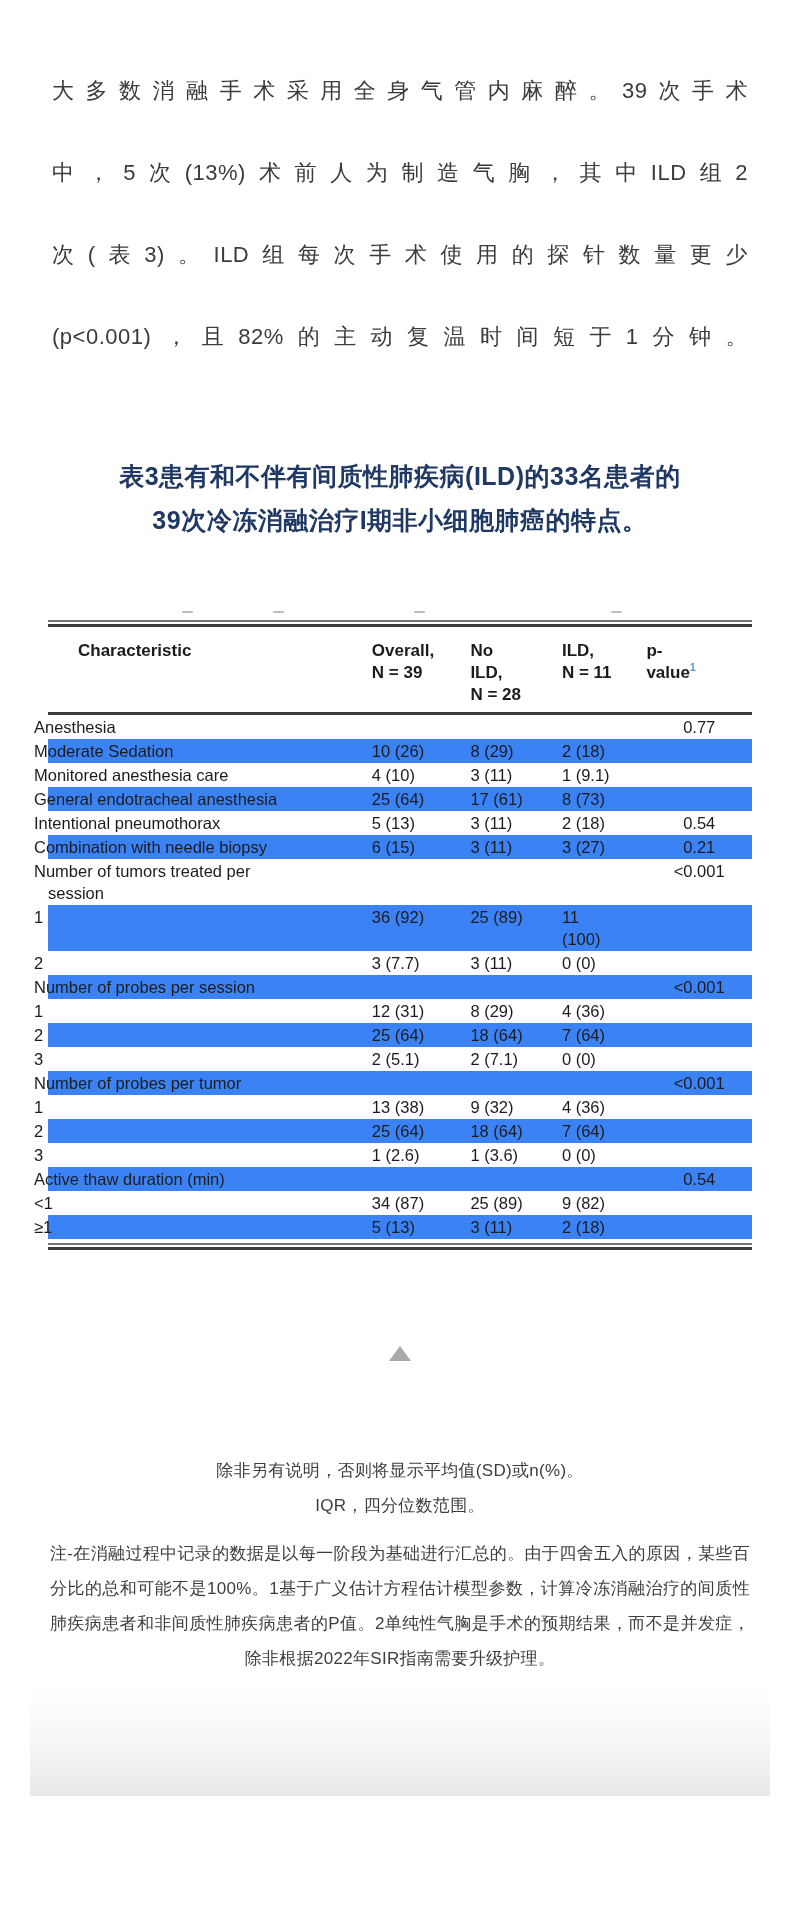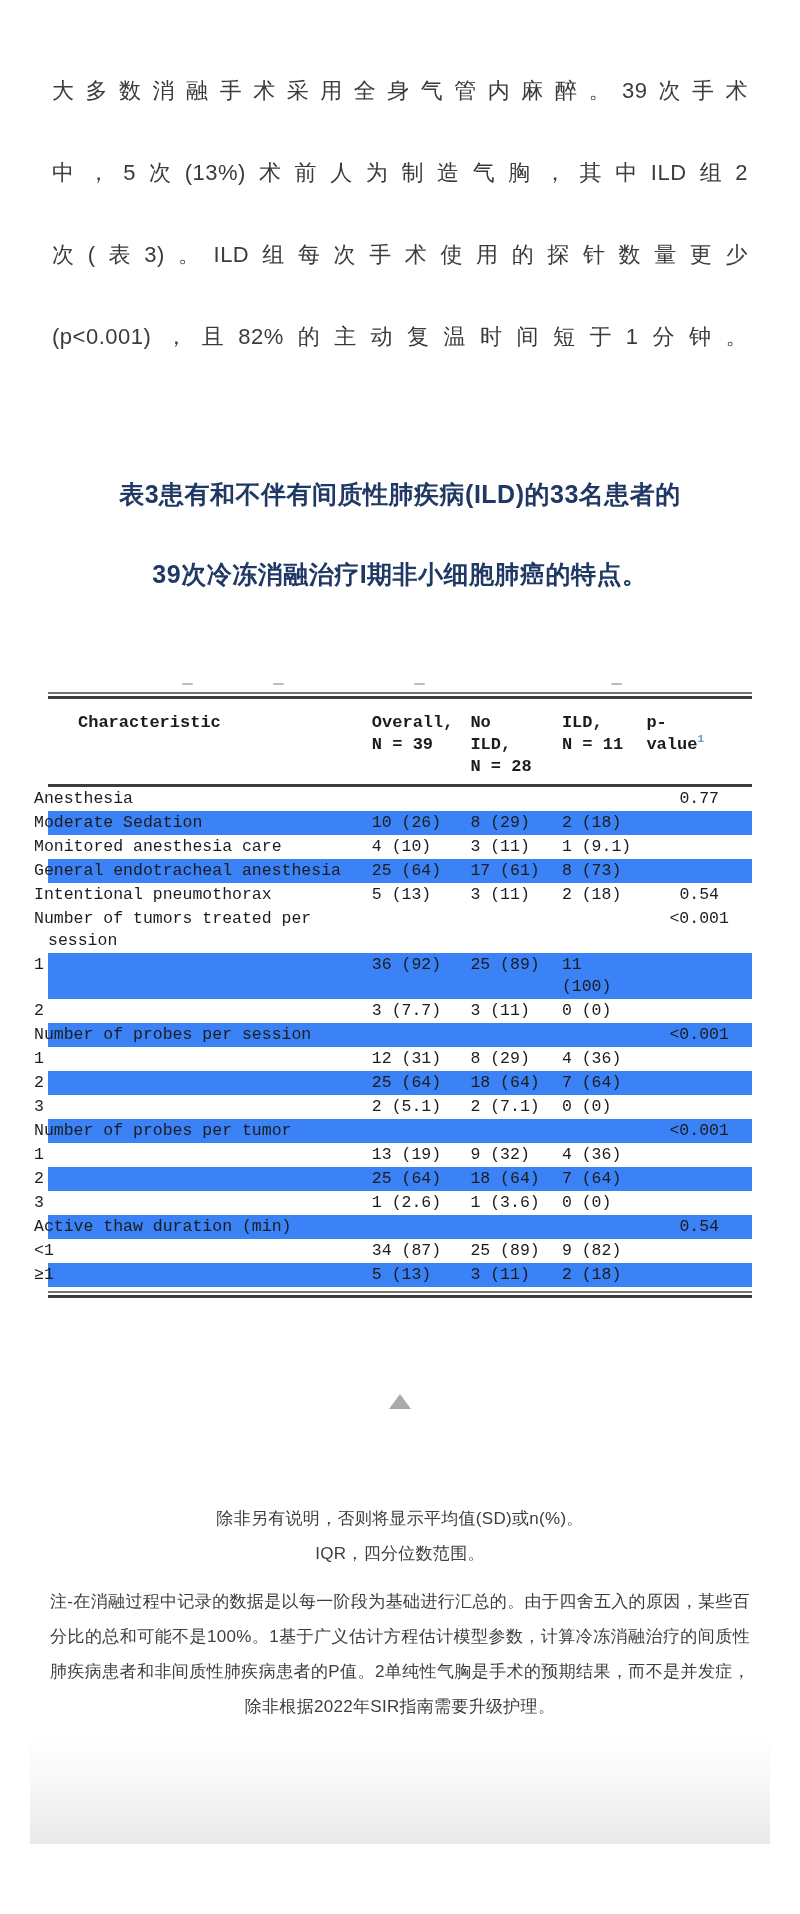--- a/index.html
+++ b/index.html
@@ -25,32 +25,32 @@
     text-align-last: justify;
     letter-spacing: 0.5px;
   }
 
   
   .table-title {
     margin-top: 76px;
     padding: 0 40px;
     font-size: 25px;
     font-weight: bold;
-    line-height: 80px;
+    line-height: 44px;
     color: #1f3864;
     text-align: center;
     white-space: pre-line;
     letter-spacing: 0.5px;
   }
 
   
   .table-wrap {
     position: relative;
     margin: 78px 48px 12px 48px;
-    font-family: Liberation Mono, monospace;
+    font-family: Liberation Sans, sans-serif;
     color: #1c1c1c;
   }
   .artifact-dash {
     position: absolute;
     top: -9px;
     width: 11px;
     height: 2px;
     background: #9a9a9a;
     opacity: 0.65;
     border-radius: 1px;
@@ -218,20 +218,27 @@
   </tr>
 
   <tr>
     <td class="lbl">Intentional pneumothorax</td>
     <td class="val">5 (13)</td>
     <td class="val">3 (11)</td>
     <td class="val">2 (18)</td>
     <td class="pval">0.54</td>
   </tr>
 
+  <tr class="stripe">
+    <td class="lbl">Combination with needle biopsy</td>
+    <td class="val">6 (15)</td>
+    <td class="val">3 (11)</td>
+    <td class="val">3 (27)</td>
+    <td class="pval">0.21</td>
+  </tr>
 
   <tr>
     <td class="lbl">Number of tumors treated per
 session</td>
     <td class="val"></td>
     <td class="val"></td>
     <td class="val"></td>
     <td class="pval">&lt;0.001</td>
   </tr>
 
@@ -287,21 +294,21 @@
   <tr class="stripe">
     <td class="lbl">Number of probes per tumor</td>
     <td class="val"></td>
     <td class="val"></td>
     <td class="val"></td>
     <td class="pval">&lt;0.001</td>
   </tr>
 
   <tr>
     <td class="lbl">1</td>
-    <td class="val">13 (19)</td>
+    <td class="val">13 (38)</td>
     <td class="val">9 (32)</td>
     <td class="val">4 (36)</td>
     <td class="pval"></td>
   </tr>
 
   <tr class="stripe">
     <td class="lbl">2</td>
     <td class="val">25 (64)</td>
     <td class="val">18 (64)</td>
     <td class="val">7 (64)</td>

